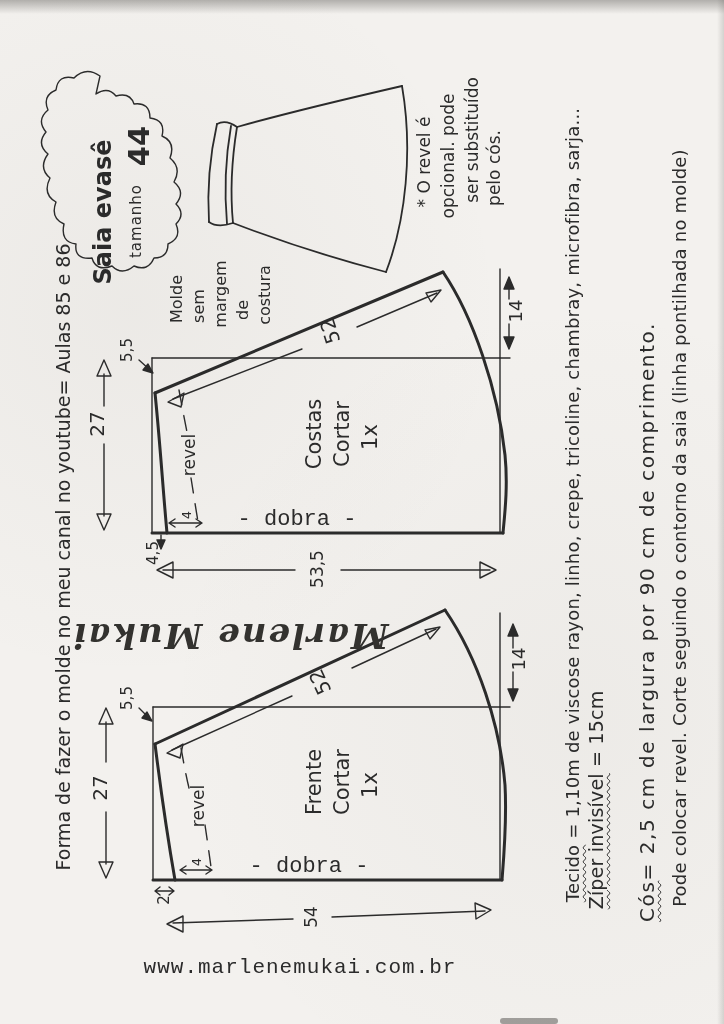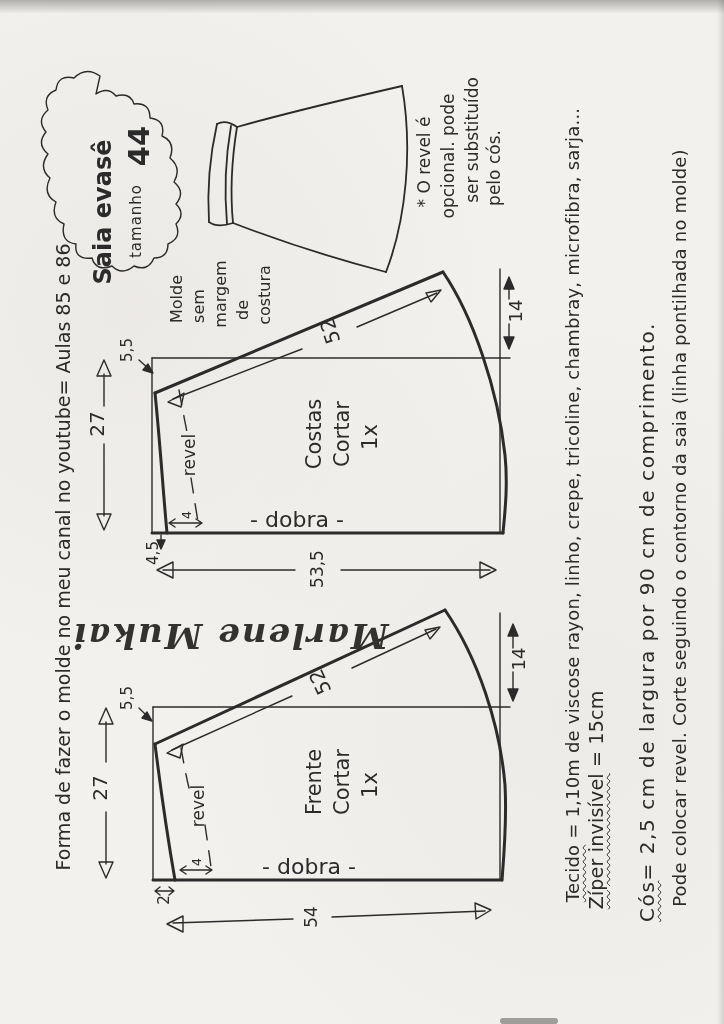--- a/index.html
+++ b/index.html
@@ -14,21 +14,21 @@
     color:#2b2b2b;
   }
   .edge-top{position:absolute;left:0;top:0;width:724px;height:14px;
     background:linear-gradient(to bottom, rgba(70,68,64,0.38), rgba(70,68,64,0.0));}
   .edge-right{position:absolute;right:0;top:0;width:7px;height:1024px;
     background:linear-gradient(to left, rgba(70,68,64,0.18), rgba(70,68,64,0.0));}
   .smudge{position:absolute;left:500px;top:1018px;width:58px;height:6px;
     background:rgba(60,58,55,0.45);border-radius:3px;}
   svg.linework{position:absolute;left:0;top:0;}
   .lbl{position:absolute;white-space:nowrap;transform:translate(-50%,-50%) rotate(-90deg);}
-  .lbl-h{position:absolute;white-space:nowrap;transform:translate(-50%,-50%);}
+  .lbl-h{position:absolute;white-space:nowrap;transform:translate(-50%,-50%);font-family:Liberation Mono, monospace;}
   .rot180{transform:translate(-50%,-50%) rotate(180deg);}
   .wavy{text-decoration-line:underline;text-decoration-style:wavy;
         text-decoration-thickness:1.3px;text-underline-offset:3px;}
   .sig{font-family:"DejaVu Serif", serif;font-style:italic;font-weight:bold;
        font-size:34px;color:#33322f;letter-spacing:2px;}
   .note{font-size:18px;letter-spacing:0.2px;}
 </style>
 </head>
 <body>
 
@@ -197,14 +197,15 @@
     <span class="wavy">Tecido</span><span> = 1,10m de viscose rayon, linho, crepe, tricoline, chambray, microfibra, sarja...</span>
   </div>
   <div class="lbl note" style="left:596px;top:800px;font-size:19px;">
     <span class="wavy">Zíper invisível</span><span> = 15cm</span>
   </div>
   <div class="lbl note" style="left:647px;top:622px;font-size:20px;letter-spacing:1.6px;">
     <span class="wavy">Cós</span><span>= 2,5 cm de largura por 90 cm de comprimento.</span>
   </div>
   <div class="lbl note" style="left:679px;top:528px;">Pode colocar revel. Corte seguindo o contorno da saia (linha pontilhada no molde)</div>
 
+  <div class="lbl-h" style="left:300px;top:967px;font-size:21px;letter-spacing:1px;">www.marlenemukai.com.br</div>
 
 </div>
 
 </body></html>

